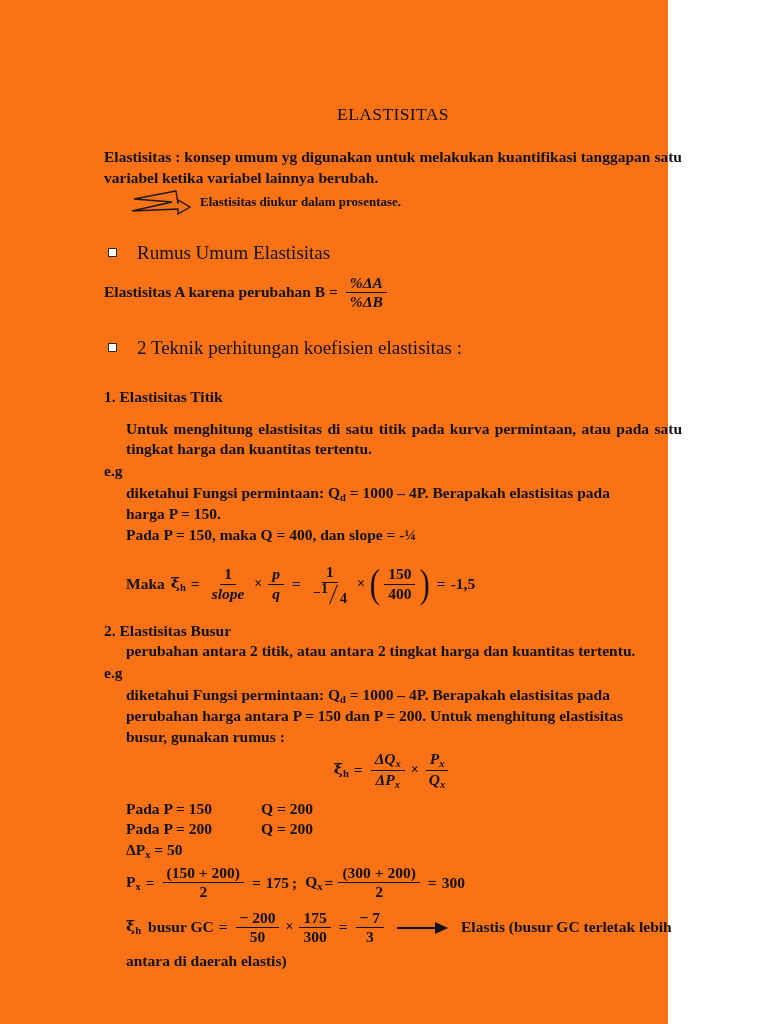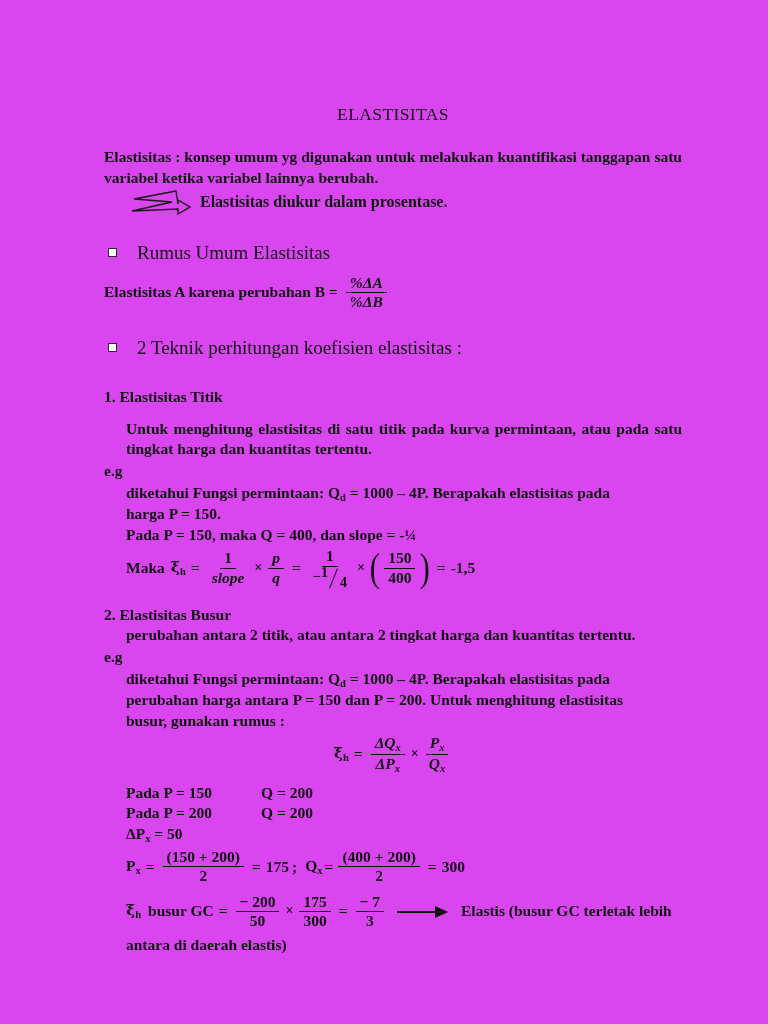--- a/index.html
+++ b/index.html
@@ -12,23 +12,23 @@
     width: 768px;
     height: 1024px;
     position: relative;
     overflow: hidden;
     font-family: "Liberation Serif", "DejaVu Serif", serif;
     color: #111111;
   }
   .page {
     position: absolute;
     left: 0; top: 0;
-    width: 768px;
+    width: 668px;
     height: 1024px;
-    background: #d946ef;
+    background: #f97316;
   }
   .content {
     position: absolute;
     left: 104px;
     top: 104px;
     width: 578px;
   }
 
   
   .doc-title {
@@ -59,21 +59,21 @@
     margin-top: 1px;
     padding-left: 22px;
   }
   .squiggle-icon {
     width: 68px;
     height: 26px;
     flex: 0 0 68px;
     display: block;
   }
   .squiggle-text {
-    font-size: 16px;
+    font-size: 13px;
     font-weight: bold;
     line-height: 1.3;
     padding-left: 6px;
   }
 
   
   .bullet-row {
     display: flex;
     align-items: baseline;
     padding-left: 4px;
@@ -248,21 +248,21 @@
     <p class="para nojust">1. Elastisitas Titik</p>
     <p class="para indent1" style="margin-top:11px;">Untuk menghitung elastisitas di satu titik pada kurva permintaan, atau pada satu tingkat harga dan kuantitas tertentu.</p>
     <p class="para nojust" style="margin-top:1px;">e.g</p>
 
     <p class="para indent1" style="margin-top:1px;">
       <span>diketahui Fungsi permintaan: Q</span><sub>d</sub><span> = 1000 – 4P. Berapakah elastisitas pada</span>
     </p>
     <p class="para nojust indent1">harga P = 150.</p>
     <p class="para nojust indent1">Pada P = 150, maka Q = 400, dan slope = -¼</p>
 
-    <div class="mathline indent1" style="margin-top:3px;">
+    <div class="mathline indent1" style="margin-top:19px;">
       <span>Maka</span>
       <span style="margin-left:6px;">
         <span class="xi">ξ</span><sub>h</sub>
       </span>
       <span class="eqs">=</span>
 
       <span class="frac ital">
         <span class="num" style="font-style:normal;">1</span>
         <span class="den">slope</span>
       </span>
@@ -353,21 +353,21 @@
         <span class="num" style="font-style:normal;">(150 + 200)</span>
         <span class="den" style="font-style:normal;">2</span>
       </span>
       <span class="eqs">=</span>
       <span>175</span>
       <span style="margin:0 8px 0 3px;">;</span>
 
       <span><span>Q</span><sub>x</sub></span>
       <span class="eqs" style="margin:0 2px;">=</span>
       <span class="frac ital">
-        <span class="num" style="font-style:normal;">(400 + 200)</span>
+        <span class="num" style="font-style:normal;">(300 + 200)</span>
         <span class="den" style="font-style:normal;">2</span>
       </span>
       <span class="eqs">=</span>
       <span>300</span>
     </div>
 
     <div class="spacer-sm"></div>
 
     <div class="mathline indent1">
       <span>

